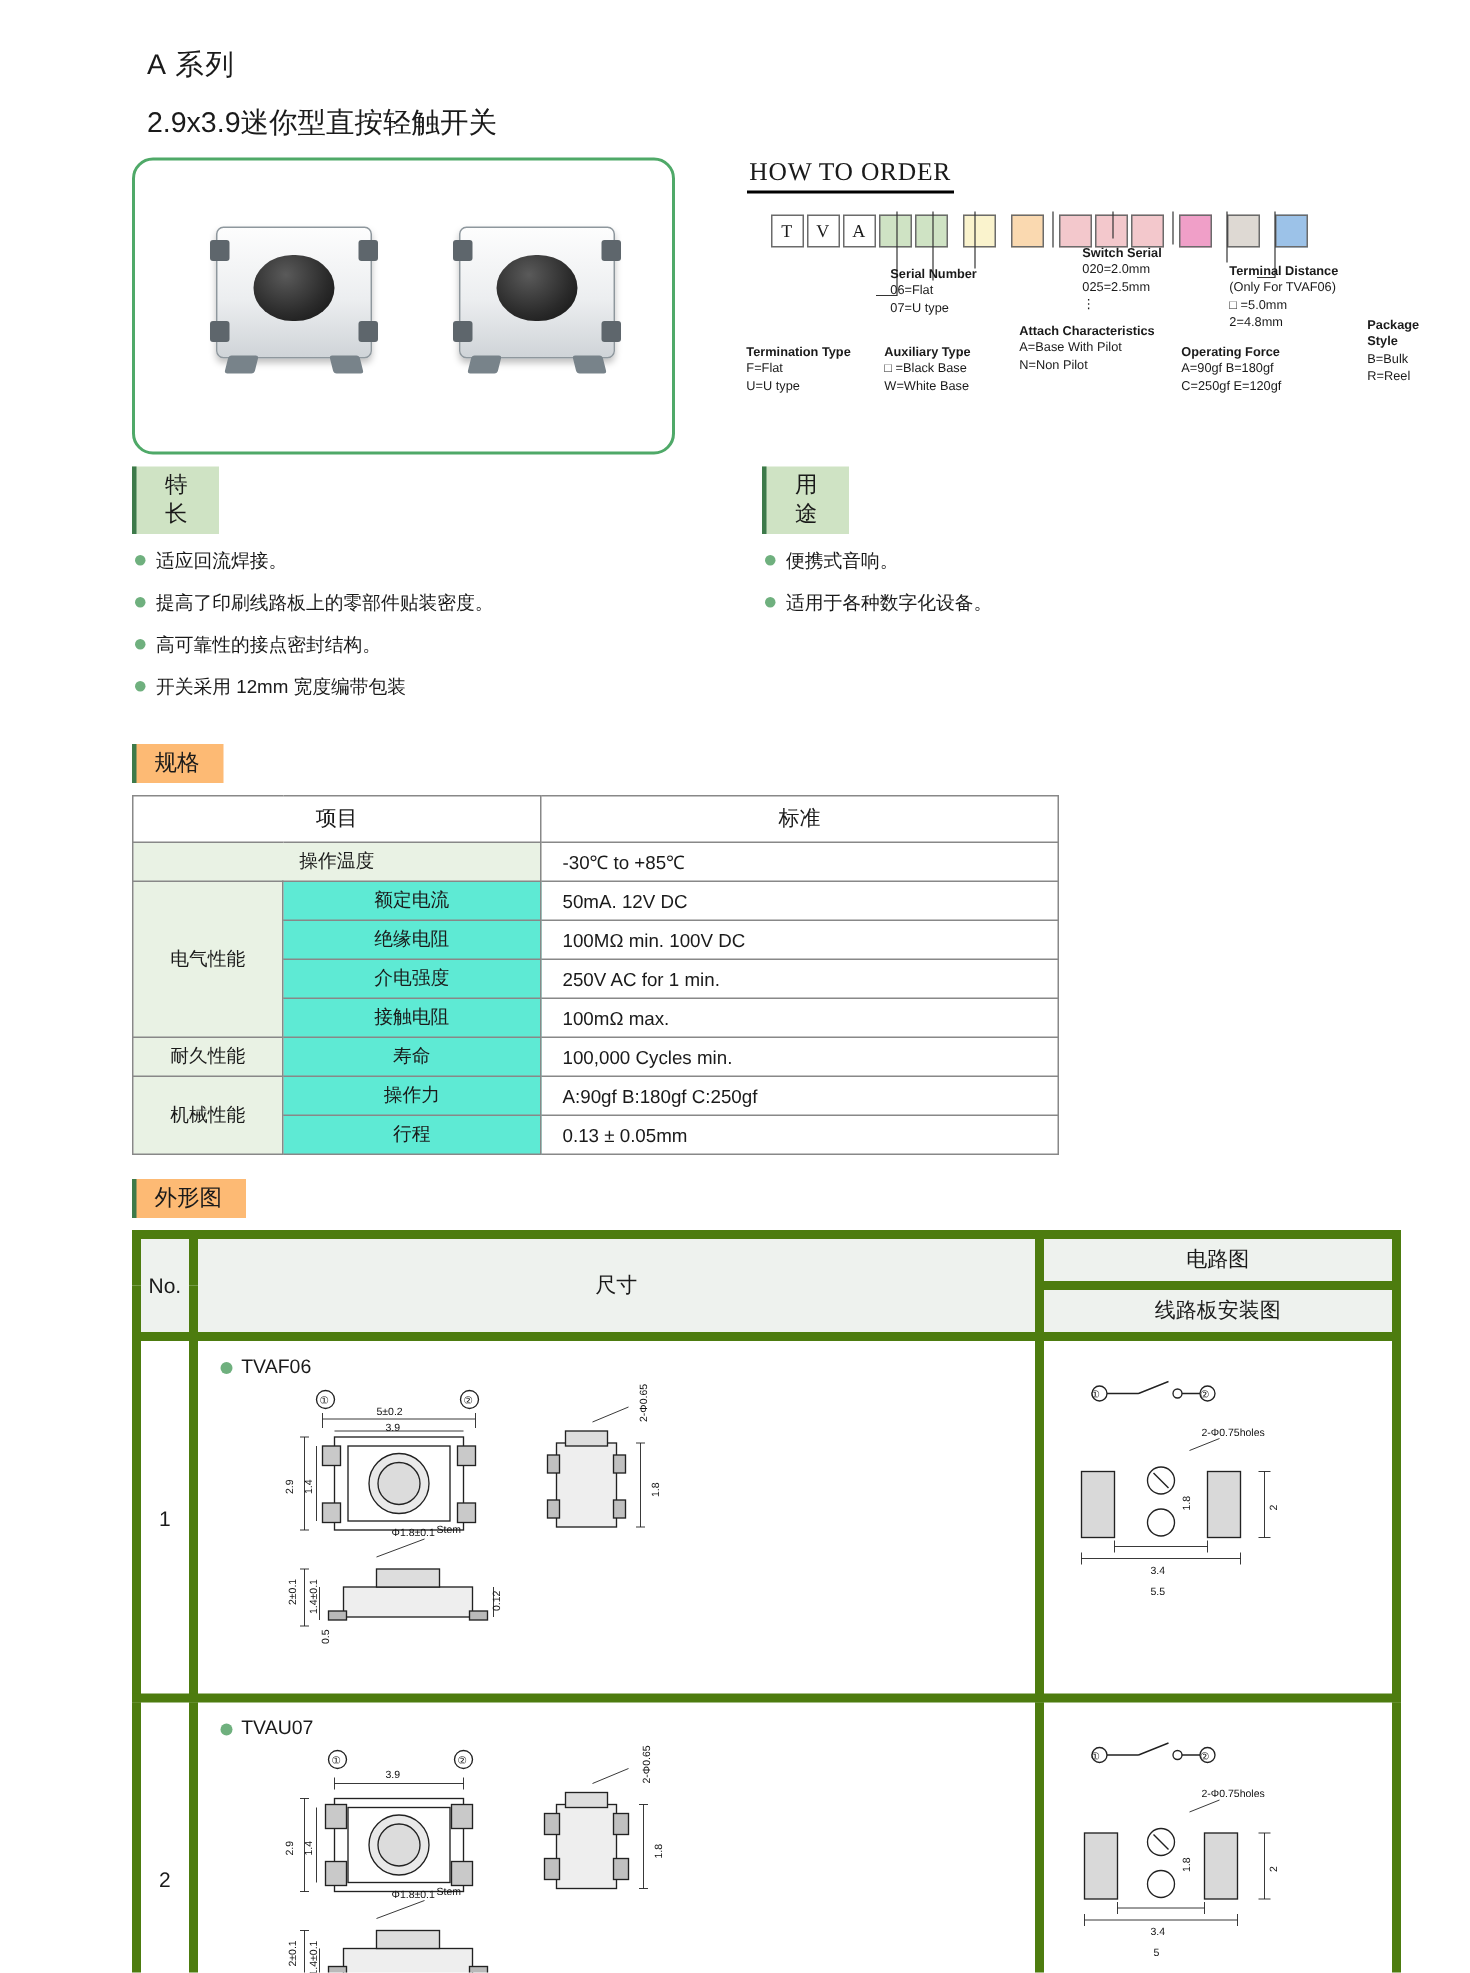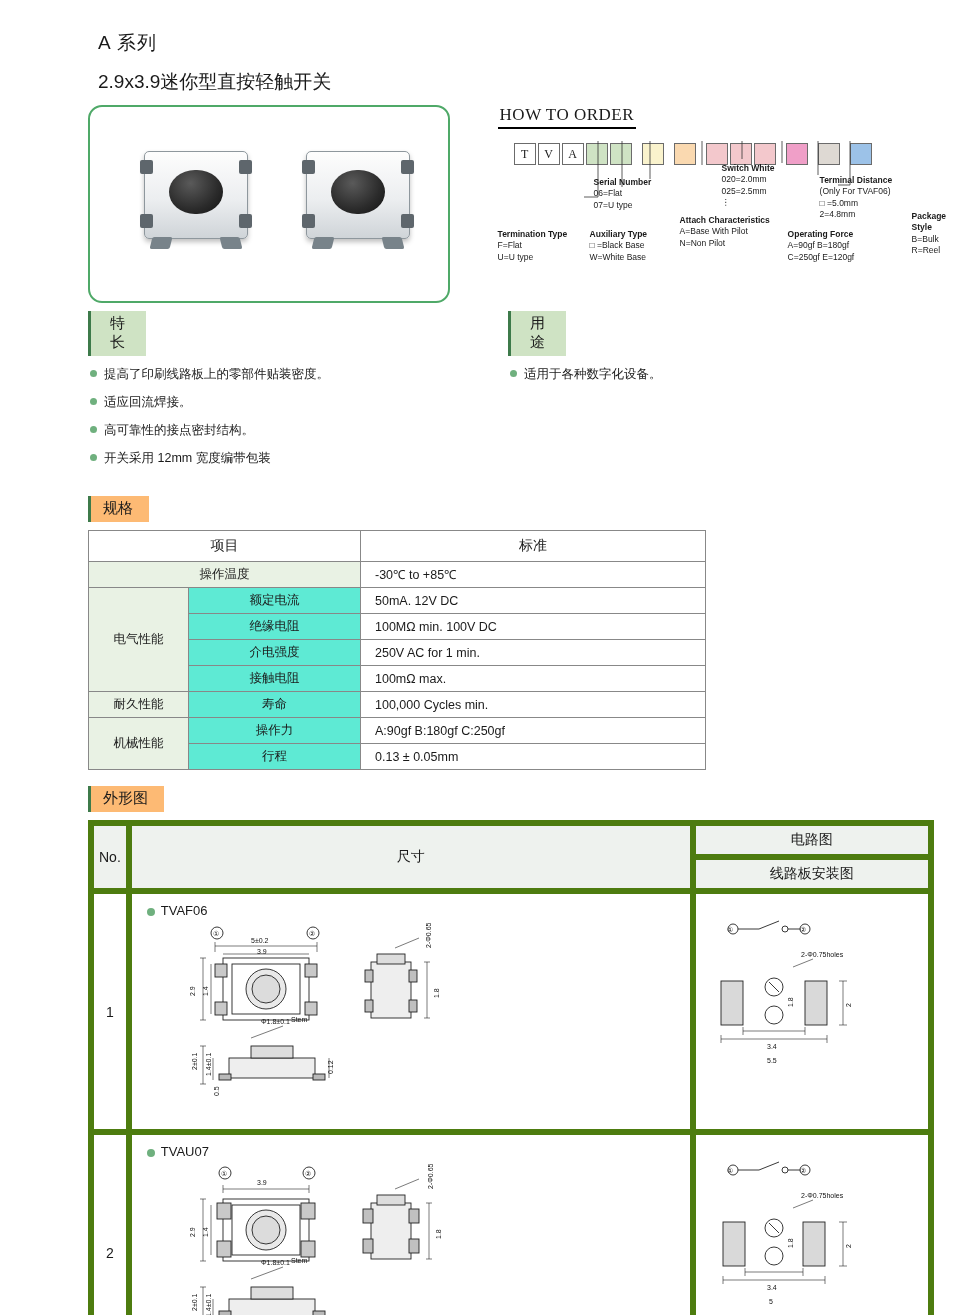--- a/index.html
+++ b/index.html
@@ -189,21 +189,21 @@
         </g>
       </svg>
 
       <div style="position:relative; height:126px; margin-top:6px;">
         <div class="lbl" style="left:96px; top:6px;">
           <b>Serial Number</b><br>
           <span>06=Flat</span><br>
           <span>07=U type</span>
         </div>
         <div class="lbl" style="left:224px; top:-8px;">
-          <b>Switch White</b><br>
+          <b>Switch Serial</b><br>
           <span>020=2.0mm</span><br>
           <span>025=2.5mm</span><br>
           <span>⋮</span>
         </div>
         <div class="lbl" style="left:322px; top:4px;">
           <b>Terminal Distance</b><br>
           <span>(Only For TVAF06)</span><br>
           <span>□ =5.0mm</span><br>
           <span>2=4.8mm</span>
         </div>
@@ -239,28 +239,29 @@
   
   <div class="tagbar">
     <div class="tag" style="width:58px; text-align:center;">特长</div>
     <div style="width:362px;"></div>
     <div class="tag" style="width:58px; text-align:center;">用途</div>
   </div>
 
   <div class="two-col">
     <div class="col">
       <ul>
+        <li>适应回流焊接。</li>
         <li>提高了印刷线路板上的零部件贴装密度。</li>
-        <li>适应回流焊接。</li>
         <li>高可靠性的接点密封结构。</li>
         <li>开关采用 12mm 宽度编带包装</li>
       </ul>
     </div>
     <div class="col">
       <ul>
+        <li>便携式音响。</li>
         <li>适用于各种数字化设备。</li>
       </ul>
     </div>
   </div>
 
   
   <div class="sec-tag">规格</div>
   <table class="spec">
     <tbody>
         <tr>

